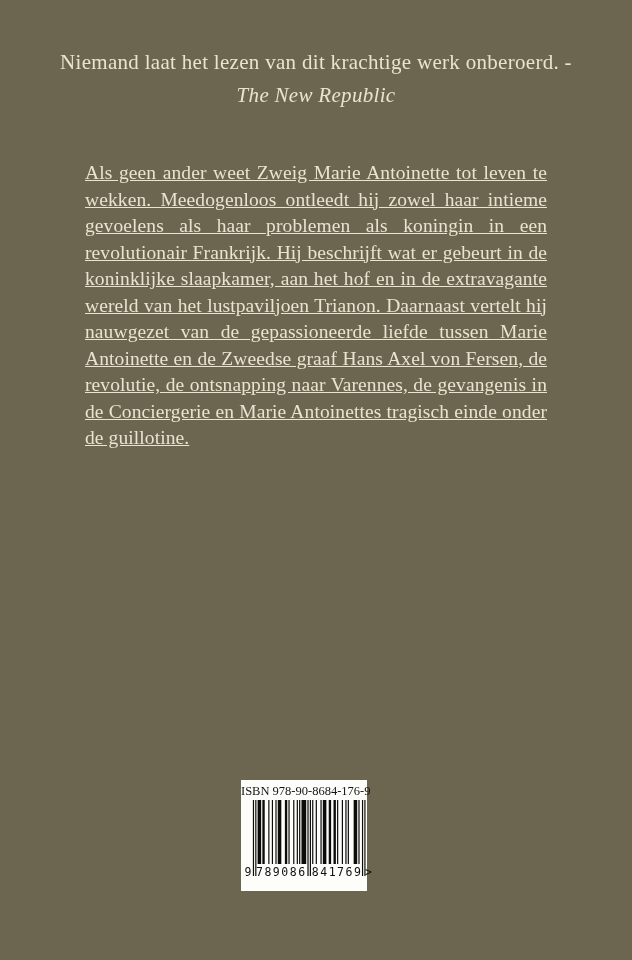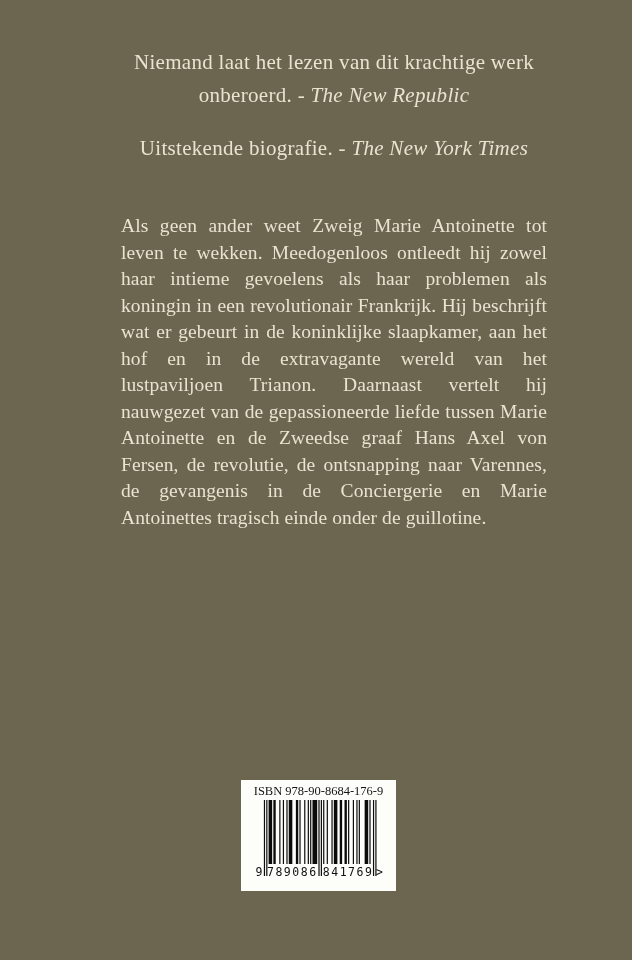--- a/index.html
+++ b/index.html
@@ -28,26 +28,26 @@
   .quote em { font-style: italic; }
   
   .synopsis {
     margin: 48px 85px 0;
     font-size: 19.5px;
     line-height: 26.5px;
     text-align: justify;
     letter-spacing: 0.1px;
     font-variant-numeric: oldstyle-nums;
   }
-  .synopsis p { margin: 12px 0 27px; }
+  .synopsis p { margin: 12px 0 27px; text-decoration: underline; }
   
   .barcode-box {
     position: absolute;
     left: 241px; top: 780px;
-    width: 155px; height: 111px;
+    width: 126px; height: 111px;
     background: #fdfdfa;
     box-sizing: border-box;
     padding-top: 4px;
     text-align: center;
   }
   .isbn-label {
     font-family: "Liberation Serif", serif;
     font-size: 12.5px;
     line-height: 15px;
     color: #141414;
@@ -57,30 +57,26 @@
   .barcode-box svg rect { fill: #0b0b0b; }
   .barcode-box svg text {
     font-family: "DejaVu Sans Mono", monospace;
     font-size: 11.5px;
     fill: #111;
   }
 </style>
 </head>
 <body style="background: rgb(108, 102, 80);">
 
-<div class="cover" style="color: rgb(233, 227, 209); padding-left: 36px;">
+<div class="cover" style="color: rgb(233, 227, 209);">
 
   <div class="quotes">
     <p class="quote">
       <span>Niemand laat het lezen van dit krachtige werk onberoerd. -</span>
       <em>The New Republic</em>
-    </p>
-    <p class="quote">
-      <span>Uitstekende biografie. -</span>
-      <em>The New York Times</em>
     </p>
   </div>
 
   <div class="synopsis">
     <p>Als geen ander weet Zweig Marie Antoinette tot leven te wekken. Meedogenloos ontleedt hij zowel haar intieme gevoelens als haar problemen als koningin in een revolutionair Frankrijk. Hij beschrijft wat er gebeurt in de koninklijke slaapkamer, aan het hof en in de extravagante wereld van het lustpaviljoen Trianon. Daarnaast vertelt hij nauwgezet van de gepassioneerde liefde tussen Marie Antoinette en de Zweedse graaf Hans Axel von Fersen, de revolutie, de ontsnapping naar Varennes, de gevangenis in de Conciergerie en Marie Antoinettes tragisch einde onder de guillotine.</p>
   </div>
 
   <div class="barcode-box" style="background: rgb(253, 253, 250);">
     <div class="isbn-label">ISBN 978-90-8684-176-9</div>
     <svg id="barcode-svg" width="134" height="88" viewBox="0 0 134 88" aria-hidden="true">

